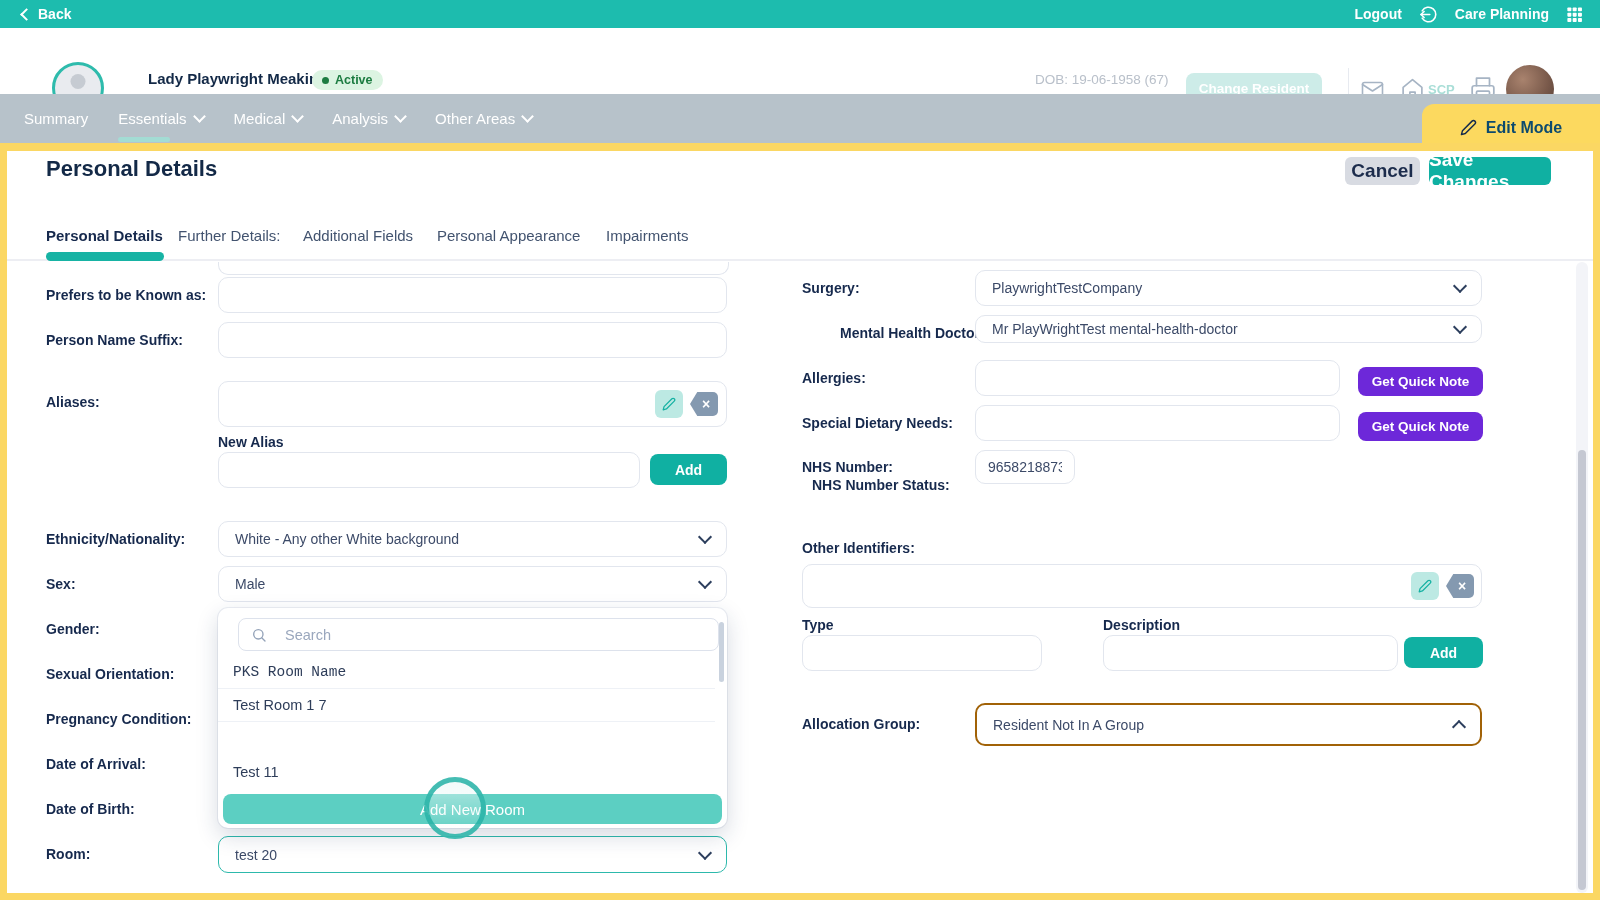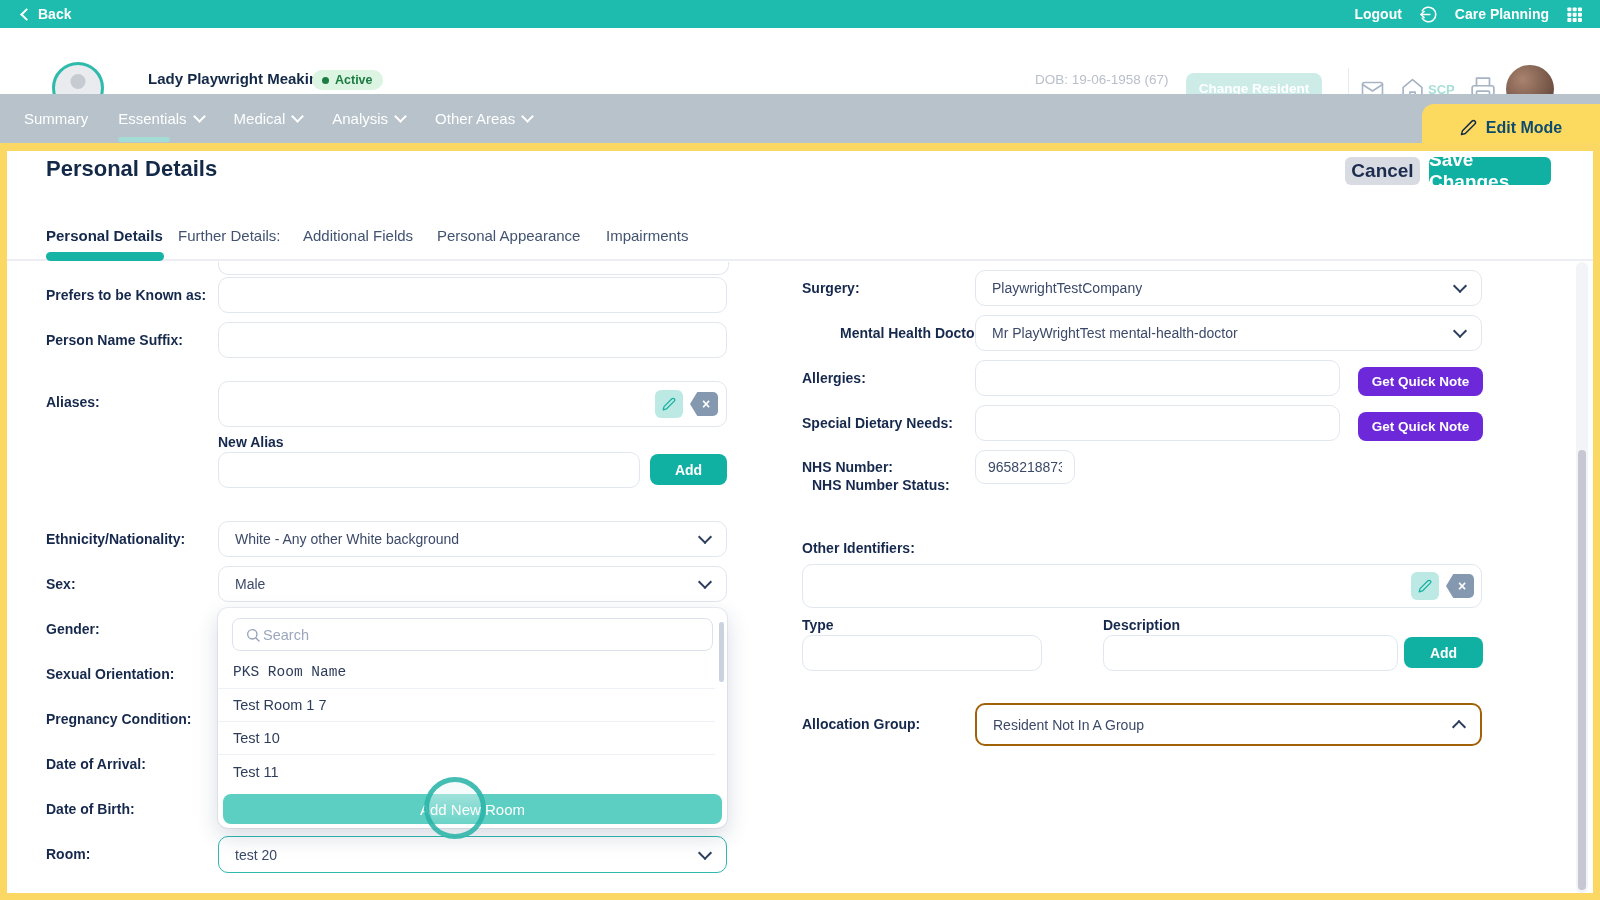--- a/index.html
+++ b/index.html
@@ -53,21 +53,21 @@
   .cup{width:8px;height:8px;border-right:2px solid #2c3e5d;border-bottom:2px solid #2c3e5d;transform:rotate(-135deg);margin-top:4px;flex:0 0 auto;}
   .partial-inp{position:absolute;border:1px solid #e2e6ee;border-top:none;border-radius:0 0 10px 10px;background:#fff;}
   .mini-btn{position:absolute;border-radius:6px;display:flex;align-items:center;justify-content:center;cursor:pointer;}
   .pencil-btn{background:#bce9e3;color:#14b1a2;}
   .clear-btn{background:#8499b0;clip-path:polygon(26% 0,100% 0,100% 100%,26% 100%,0 50%);border-radius:5px;}
   .clear-btn::before{content:"\00d7";color:#fff;font-size:14px;font-weight:700;margin-left:4px;}
   .btn-teal{background:#10b0a2;color:#fff;border-radius:8px;font-size:14px;font-weight:600;display:flex;align-items:center;justify-content:center;position:absolute;cursor:pointer;}
   .btn-lt{background:#6d28d9;color:#fff;border-radius:8px;font-size:13.5px;font-weight:600;display:flex;align-items:center;justify-content:center;position:absolute;cursor:pointer;}
   
   .dd-panel{position:absolute;left:218px;top:608px;width:509px;height:220px;background:#fff;border-radius:10px;box-shadow:0 8px 22px rgba(30,50,90,.18),0 0 0 1px #eef0f5;z-index:5;}
-  .dd-search{position:absolute;left:14px;top:10px;width:481px;height:33px;border:1px solid #dde2ec;border-radius:8px;box-sizing:border-box;display:flex;align-items:center;gap:0;padding:0 12px;color:#93a2b8;}
+  .dd-search{position:absolute;left:20px;top:10px;width:481px;height:33px;border:1px solid #dde2ec;border-radius:8px;box-sizing:border-box;display:flex;align-items:center;gap:16px;padding:0 12px;color:#93a2b8;}
   .dd-search input{border:none;outline:none;flex:1;font-size:14.5px;color:#3c4a68;font-family:"Liberation Sans",sans-serif;background:transparent;}
   .dd-search input::placeholder{color:#9aa7bd;}
   .dd-opt{position:absolute;left:0;width:497px;height:33px;display:flex;align-items:center;padding-left:15px;box-sizing:border-box;font-size:14.5px;color:#2e3d59;border-bottom:1px solid #eef1f6;cursor:pointer;}
   .dd-add{position:absolute;left:5px;top:186px;width:499px;height:30px;border-radius:8px;background:#5ccfc2;color:#fff;font-size:15px;display:flex;align-items:center;justify-content:center;cursor:pointer;}
   .dd-scroll{position:absolute;right:3px;top:14px;width:5px;height:60px;border-radius:3px;background:#c9d2de;}
   .click-ind{position:absolute;left:424px;top:777px;width:62px;height:62px;border-radius:50%;border:5px solid rgba(36,177,166,.85);background:linear-gradient(180deg,rgba(235,248,247,.6),rgba(235,248,247,0));box-sizing:border-box;z-index:6;}
   
   .sb-track{position:absolute;left:1576px;top:262px;width:12px;height:631px;background:#f3f4f8;border-radius:6px;}
   .sb-thumb{position:absolute;left:1578px;top:450px;width:8px;height:440px;background:#c5c8d2;border-radius:4px;}
   svg{display:block;}
@@ -249,35 +249,34 @@
       <span class="icon">
         <svg width="16" height="16" viewBox="0 0 24 24" fill="none" stroke="#93a2b8" stroke-width="2" stroke-linecap="round">
           <circle cx="11" cy="11" r="7"></circle>
             <line x1="16.5" y1="16.5" x2="21" y2="21"></line>
         </svg>
       </span>
       <input placeholder="Search" style="">
     </div>
     <div class="dd-opt" style="top:48px;font-family:Liberation Mono, monospace;">PKS Room Name</div>
     <div class="dd-opt" style="top:81px;">Test Room 1 7</div>
-    <div class="dd-opt" style="top:114px;">Test 10</div>
     <div class="dd-opt" style="top:147px;border-bottom:none;">Test 11</div>
     <div class="dd-add">Add New Room</div>
     <div class="dd-scroll"></div>
   </div>
   <div class="click-ind"></div>
 
   <div class="lbl" style="left:802px;top:280px;">Surgery:</div>
   <div class="sel" style="left:975px;top:270px;width:507px;height:36px;">
     <span>PlaywrightTestCompany</span>
     <span class="cdown"></span>
   </div>
 
   <div class="lbl" style="left:816px;top:325px;margin-left:24px;">Mental Health Doctor:</div>
-  <div class="sel" style="left:975px;top:315px;width:507px;height:36px;">
+  <div class="sel" style="left:975px;top:315px;width:507px;height:28px;">
     <span>Mr PlayWrightTest mental-health-doctor</span>
     <span class="cdown"></span>
   </div>
 
   <div class="lbl" style="left:802px;top:370px;">Allergies:</div>
   <input class="inp" style="left: 975px; top: 360px; width: 365px; height: 36px;">
   <div class="btn-lt" style="left:1358px;top:367px;width:125px;height:29px;">Get Quick Note</div>
 
   <div class="lbl" style="left:802px;top:415px;">Special Dietary Needs:</div>
   <input class="inp" style="left: 975px; top: 405px; width: 365px; height: 36px;">

